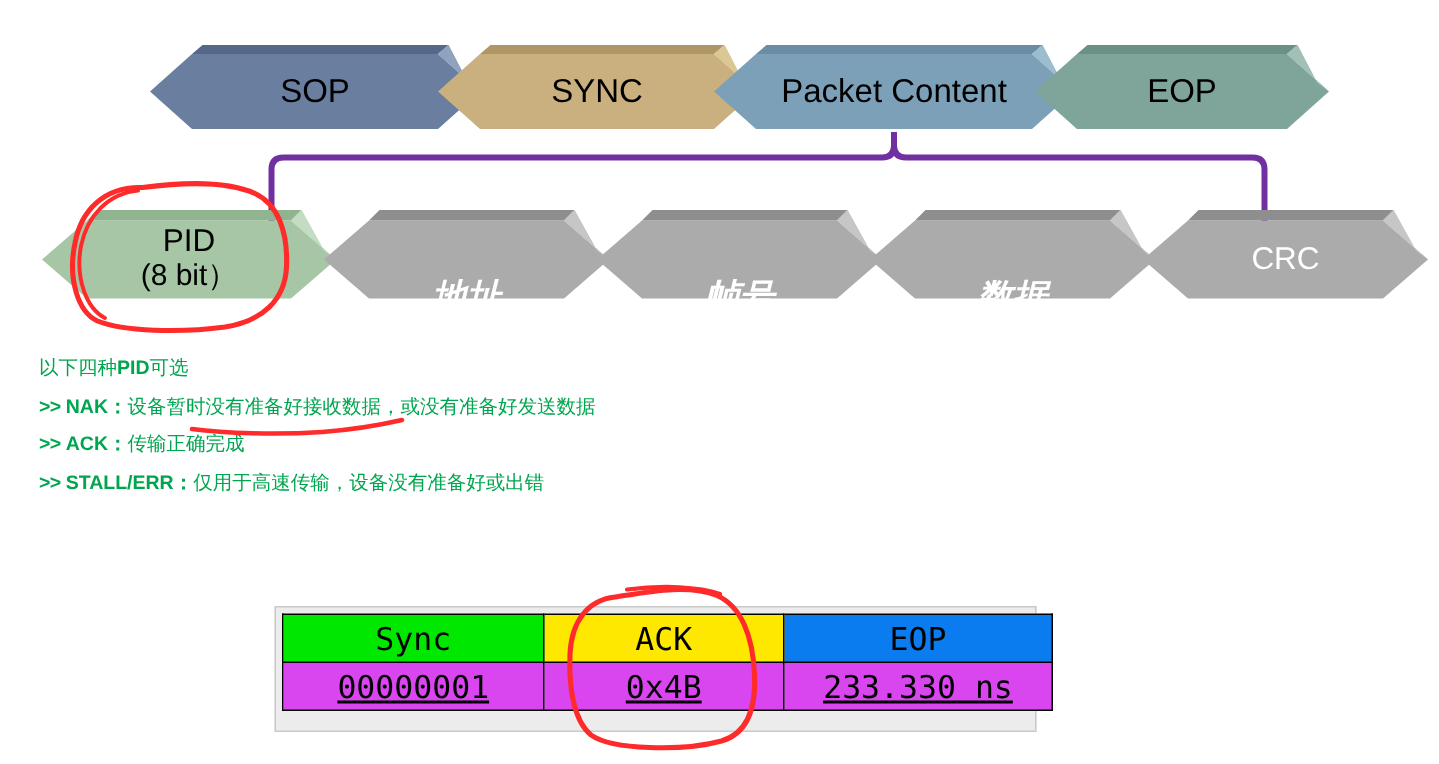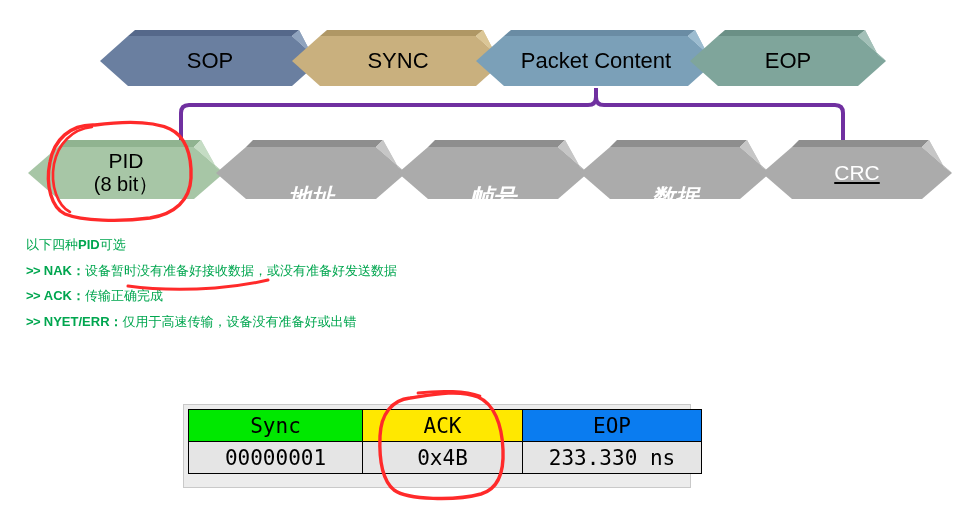--- a/index.html
+++ b/index.html
@@ -66,21 +66,21 @@
     font-size:21px;
     height:31px;
     padding:0 2px;
     font-family:"DejaVu Sans Mono","Liberation Mono",monospace;
     letter-spacing:0px;
     color:#000;
   }
   td.h-sync{background:#00E800;color:#000;}
   td.h-ack{background:#FFE800;color:#000;}
   td.h-eop{background:#0A7CF0;color:#ffffff;}
-  td.v{background:#e5e5e5;color:#000;}
+  td.v{background:#d946ef;color:#000;text-decoration:underline;}
 
   
   .ink{position:absolute;left:0;top:0;pointer-events:none;}
 </style>
 </head>
 <body>
 
 <div class="stage">
 
   <div class="chev-row">
@@ -170,21 +170,21 @@
     <div class="chev" style="left:580px;top:140px;width:190px;height:66px;">
       <svg width="190" height="66" viewBox="0 0 190 66">
         <polygon points="0,33 30,7 160,7 190,33 160,59 30,59" fill="#ABABAB"></polygon>
         <polygon points="30,7 160,7 167,0 37,0" fill="#8E8E8E"></polygon>
         <polygon points="160,7 190,33 182,27 167,0" fill="#C6C6C6"></polygon>
         <polygon points="167,0 182,27 190,33 160,7" fill="#C6C6C6"></polygon>
       </svg>
       <span class="lbl lbl-white">数据</span>
     </div>
 
-    <div class="chev" style="left:762px;top:140px;width:190px;height:66px;text-decoration:underline;">
+    <div class="chev" style="left:762px;top:140px;width:190px;height:66px;">
       <svg width="190" height="66" viewBox="0 0 190 66">
         <polygon points="0,33 30,7 160,7 190,33 160,59 30,59" fill="#ABABAB"></polygon>
         <polygon points="30,7 160,7 167,0 37,0" fill="#8E8E8E"></polygon>
         <polygon points="160,7 190,33 182,27 167,0" fill="#C6C6C6"></polygon>
         <polygon points="167,0 182,27 190,33 160,7" fill="#C6C6C6"></polygon>
       </svg>
       <span class="lbl lbl-crc">CRC</span>
     </div>
   </div>
 
@@ -199,21 +199,21 @@
     </span>
 
     <span class="ln">
       <b class="arrow">&gt;&gt;</b>
       <b>ACK</b><b>：</b><span>传输正确完成</span>
     </span>
 
 
     <span class="ln">
       <b class="arrow">&gt;&gt;</b>
-      <b>NYET/ERR</b><b>：</b><span>仅用于高速传输，设备没有准备好或出错</span>
+      <b>STALL/ERR</b><b>：</b><span>仅用于高速传输，设备没有准备好或出错</span>
     </span>
   </div>
 
   <div class="tblwrap" style="left:183px;top:404px;width:508px;height:84px;">
     <table class="pkt" style="width:498px;">
       <tbody>
           <tr>
         <td class="h-sync" style="width:169px;">Sync</td>
         <td class="h-ack" style="width:155px;">ACK</td>
         <td class="h-eop" style="width:174px;">EOP</td>

